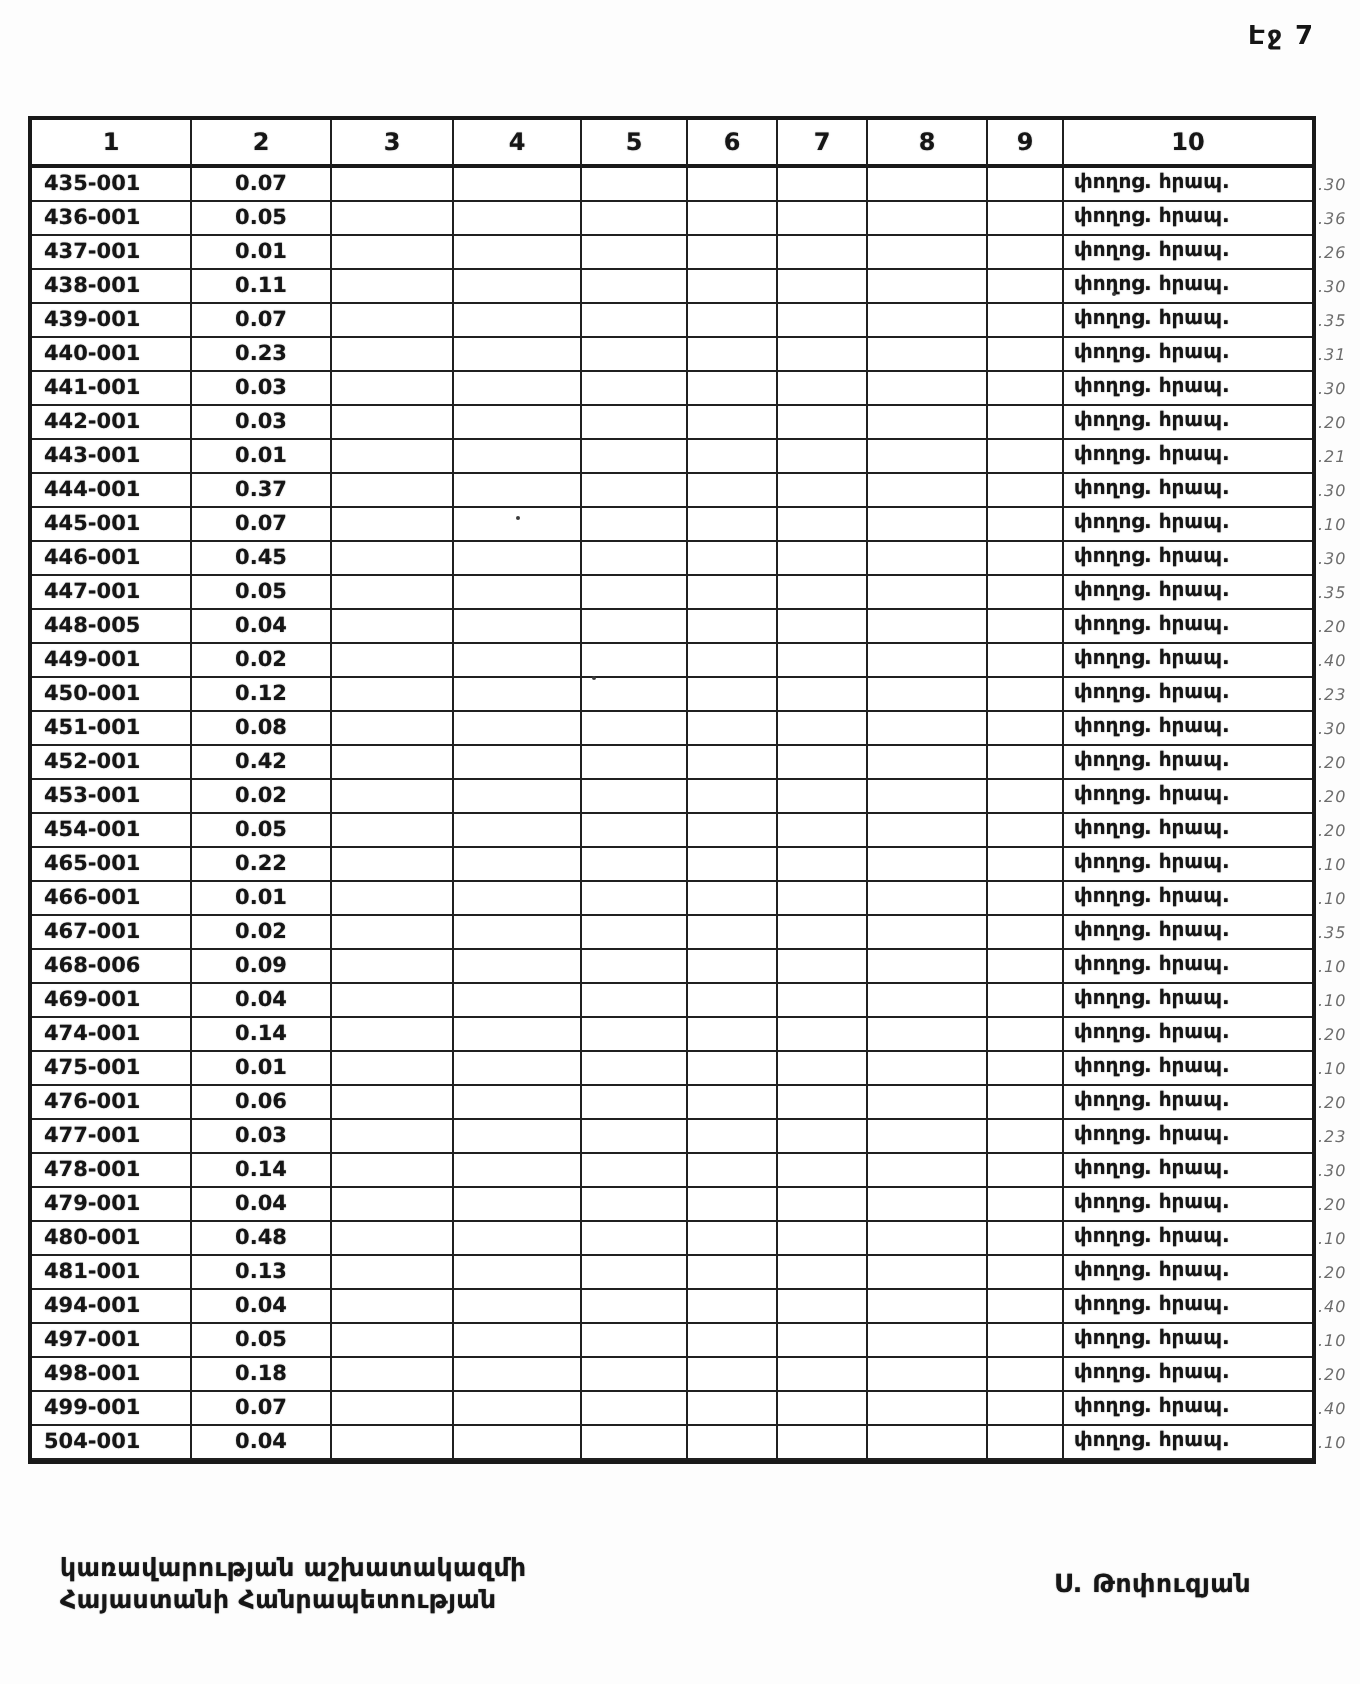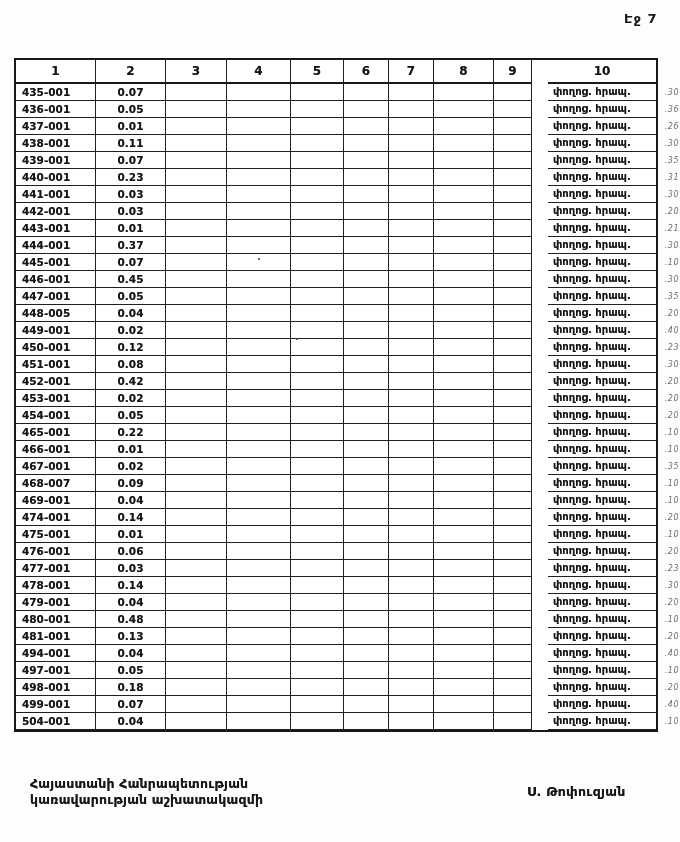--- a/index.html
+++ b/index.html
@@ -18,34 +18,34 @@
   }
   .hrow,.trow,.total-row{
     display:grid;
     grid-template-columns:80px 70px 61px 64px 53px 45px 45px 60px 38px 1fr;
   }
   .cell{
     box-sizing:border-box;border-right:1px solid #202020;border-bottom:1px solid #202020;
     height:17px;line-height:16px;font-size:10.5px;font-weight:600;
     overflow:hidden;white-space:nowrap;text-shadow:0 0 .6px rgba(20,20,20,.55);
   }
-  .col10{border-right:none;padding-left:5px;font-size:10px;margin-left:16px;}
+  .col10{border-right:none;padding-left:5px;font-size:10px;}
   .hcell{
     height:24px;line-height:22px;text-align:center;
     border-bottom:2px solid #191919;font-size:12px;font-weight:600;padding-left:0;
   }
   .col1{padding-left:6px;}
   .hrow .col1{padding-left:0;}
   .col2,.col3,.col4,.col5,.col6,.col7,.col8,.col9{text-align:center;}
   .total-row .cell{height:28px;line-height:34px;border-bottom:none;font-size:11px;}
   .total-row .col1{padding-left:7px;line-height:40px;}
   .margin-marks{position:absolute;left:659px;top:84px;width:20px;}
   .mark{
     height:17px;line-height:17px;font-size:8px;color:#3c3c3c;opacity:.75;
-    font-style:italic;letter-spacing:.5px;filter:blur(.3px);text-align:right;
+    font-style:italic;letter-spacing:.5px;filter:blur(.3px);
   }
   .footer-block{
     position:absolute;left:30px;top:776px;
     font-size:12.5px;font-weight:bold;line-height:15.5px;letter-spacing:.2px;
     text-shadow:0 0 .6px rgba(20,20,20,.6);
   }
   .signature{
     position:absolute;left:527px;top:784px;
     font-size:12.5px;font-weight:bold;letter-spacing:.3px;
     text-shadow:0 0 .6px rgba(20,20,20,.6);
@@ -341,21 +341,21 @@
         <div class="cell col3"></div>
         <div class="cell col4"></div>
         <div class="cell col5"></div>
         <div class="cell col6"></div>
         <div class="cell col7"></div>
         <div class="cell col8"></div>
         <div class="cell col9"></div>
         <div class="cell col10">փողոց. հրապ.</div>
       </div>
       <div class="trow">
-        <div class="cell col1">468-007</div>
+        <div class="cell col1">468-006</div>
         <div class="cell col2">0.09</div>
         <div class="cell col3"></div>
         <div class="cell col4"></div>
         <div class="cell col5"></div>
         <div class="cell col6"></div>
         <div class="cell col7"></div>
         <div class="cell col8"></div>
         <div class="cell col9"></div>
         <div class="cell col10">փողոց. հրապ.</div>
       </div>
@@ -565,21 +565,21 @@
     <div class="mark">.10</div>
     <div class="mark">.20</div>
     <div class="mark">.40</div>
     <div class="mark">.10</div>
     <div class="mark">.20</div>
     <div class="mark">.40</div>
     <div class="mark">.10</div>
   </div>
 
 <div class="footer-block">
+  <div>կառավարության աշխատակազմի</div>
   <div>Հայաստանի Հանրապետության</div>
-  <div>կառավարության աշխատակազմի</div>
 </div>
 
 <div class="signature">Ս. Թոփուզյան</div>
 
 <div class="speck" style="left:258px;top:258px;"></div>
 <div class="speck" style="left:296px;top:338px;"></div>
 <div class="speck" style="left:556px;top:146px;"></div>
 
 </body></html>

